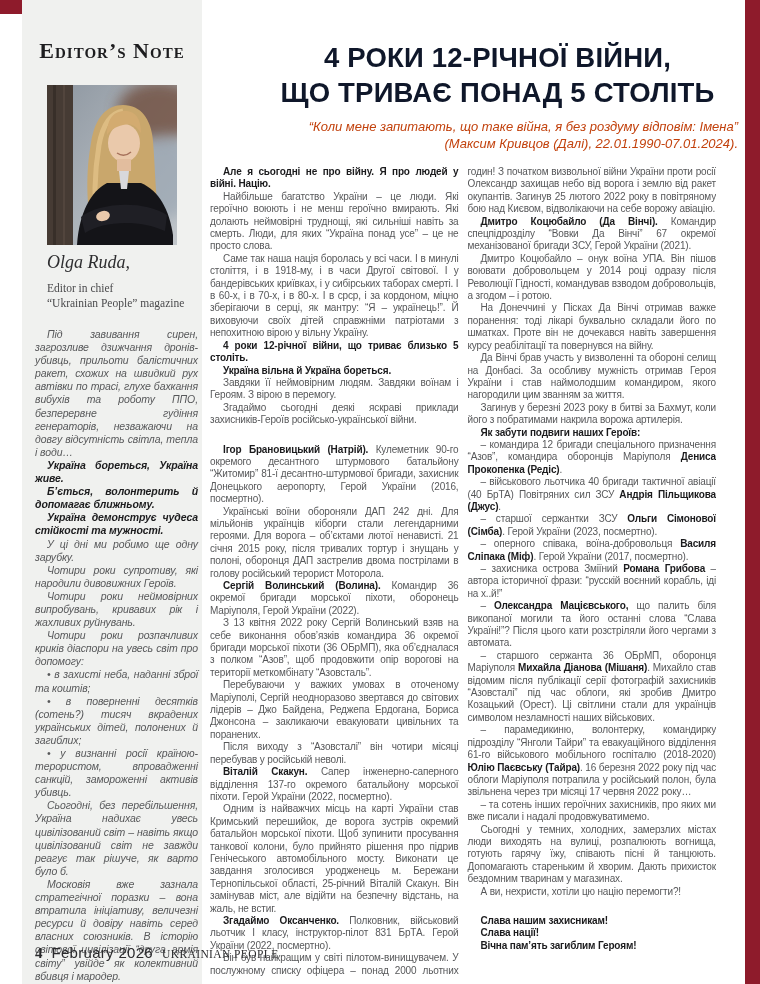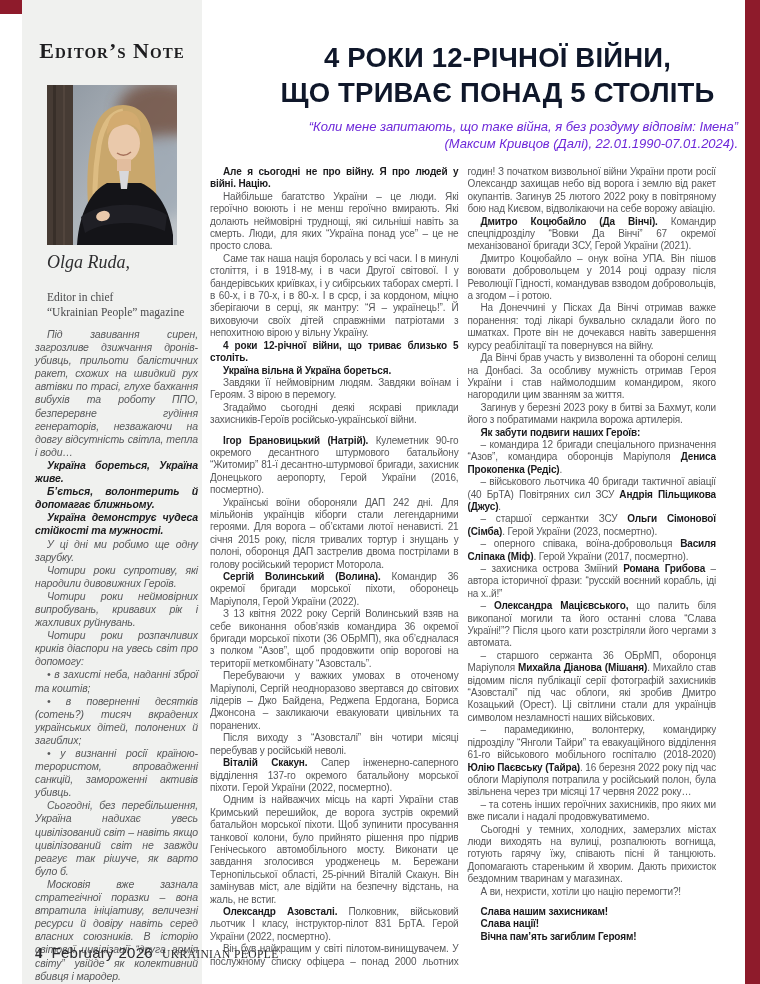--- a/index.html
+++ b/index.html
@@ -9,48 +9,48 @@
   .right-bar{position:absolute;right:0;top:0;width:15px;height:984px;background:#8e1b2b;}
 
   
   .sidebar{position:absolute;left:22px;top:0;width:180px;height:984px;background:#f0f1ef;}
   .sidebar-title{margin:0;position:absolute;left:0;right:0;top:38px;text-align:center;
         font-family:"Liberation Serif",serif;font-weight:bold;font-size:22px;
         font-variant:small-caps;letter-spacing:1px;color:#1d1d1f;}
   .photo{position:absolute;left:25px;top:85px;width:130px;height:160px;margin:0;}
   .byline{position:absolute;left:25px;top:252px;width:150px;}
   .byline .name{font-family:"Liberation Serif",serif;font-style:italic;font-size:18px;
-        color:#2e2e30;margin-bottom:17px;}
+        color:#2e2e30;margin-bottom:8px;}
   .byline .role,.byline .mag{font-family:"Liberation Serif",serif;font-size:11.5px;
         line-height:15px;color:#4a4a4c;}
   .sidebar-text{position:absolute;left:13px;right:4px;top:328px;
         font-size:10.5px;line-height:13.1px;letter-spacing:-0.1px;
         text-align:justify;color:#57585a;font-style:italic;}
   .sidebar-text p{margin:0;text-indent:12px;}
   .sidebar-text p.b{font-weight:bold;color:#1c1c1e;}
 
   
   .page-footer{position:absolute;left:35px;top:944px;display:flex;align-items:baseline;
         gap:9px;color:#2a2a2c;}
   .pagenum{font-family:"Liberation Serif",serif;font-weight:bold;font-size:15px;}
   .issue{font-size:15px;letter-spacing:.3px;}
   .magname{font-family:"Liberation Serif",serif;font-size:11.5px;letter-spacing:.4px;}
 
   
   .headline{position:absolute;left:250px;width:495px;top:40px;margin:0;text-align:center;
         color:#0f172a;font-size:27.5px;line-height:35px;font-weight:bold;letter-spacing:.2px;}
   .quote{position:absolute;right:22px;top:119px;text-align:right;font-style:italic;
-        font-size:13px;line-height:16.5px;color:#6d28d9;}
+        font-size:13px;line-height:16.5px;color:#c2410c;}
   .columns{position:absolute;left:210px;top:166px;width:506px;height:812px;
         column-count:2;column-gap:9px;column-fill:auto;overflow:hidden;
         font-size:10px;line-height:12.4px;letter-spacing:-0.15px;
         text-align:justify;color:#57585a;}
   .columns p{margin:0;text-indent:13px;}
   .columns p.b{font-weight:bold;color:#1b1b1d;}
-  .columns p.gap{margin-top:8px;}
+  .columns p.gap{margin-top:17px;}
   .columns b{font-weight:bold;color:#1b1b1d;font-style:normal;}
 </style>
 </head>
 <body>
 
 <div class="page">
   <div class="corner-mark"></div>
   <div class="right-bar"></div>
 
   <aside class="sidebar">
@@ -134,21 +134,21 @@
         <p><span>Завдяки її неймовірним людям. Завдяки воїнам і Героям. З вірою в перемогу.</span></p>
         <p><span>Згадаймо сьогодні деякі яскраві приклади захисників-Героїв російсько-української війни.</span></p>
         <p class="gap"><b>Ігор Брановицький (Натрій).</b><span> Кулеметник 90-го окремого десантного штурмового батальйону “Житомир” 81-ї десантно-штурмової бригади, захисник Донецького аеропорту, Герой України (2016, посмертно).</span></p>
         <p><span>Українські воїни обороняли ДАП 242 дні. Для мільйонів українців кіборги стали легендарними героями. Для ворога – об’єктами лютої ненависті. 21 січня 2015 року, після тривалих тортур і знущань у полоні, оборонця ДАП застрелив двома пострілами в голову російський терорист Моторола.</span></p>
         <p><b>Сергій Волинський (Волина).</b><span> Командир 36 окремої бригади морської піхоти, оборонець Маріуполя, Герой України (2022).</span></p>
         <p><span>З 13 квітня 2022 року Сергій Волинський взяв на себе виконання обов’язків командира 36 окремої бригади морської піхоти (36 ОБрМП), яка об’єдналася з полком “Азов”, щоб продовжити опір ворогові на території меткомбінату “Азовсталь”.</span></p>
         <p><span>Перебуваючи у важких умовах в оточеному Маріуполі, Сергій неодноразово звертався до світових лідерів – Джо Байдена, Реджепа Ердогана, Бориса Джонсона – закликаючи евакуювати цивільних та поранених.</span></p>
         <p><span>Після виходу з “Азовсталі” він чотири місяці перебував у російській неволі.</span></p>
         <p><b>Віталій Скакун.</b><span> Сапер інженерно-саперного відділення 137-го окремого батальйону морської піхоти. Герой України (2022, посмертно).</span></p>
         <p><span>Одним із найважчих місць на карті України став Кримський перешийок, де ворога зустрів окремий батальйон морської піхоти. Щоб зупинити просування танкової колони, було прийнято рішення про підрив Генічеського автомобільного мосту. Виконати це завдання зголосився уродженець м. Бережани Тернопільської області, 25-річний Віталій Скакун. Він замінував міст, але відійти на безпечну відстань, на жаль, не встиг.</span></p>
-        <p><b>Олександр Азовсталі.</b><span> Полковник, військовий льотчик І класу, інструктор-пілот 831 БрТА. Герой України (2022, посмертно).</span></p>
+        <p><b>Згадаймо Оксанченко.</b><span> Полковник, військовий льотчик І класу, інструктор-пілот 831 БрТА. Герой України (2022, посмертно).</span></p>
         <p><span>Він був найкращим у світі пілотом-винищувачем. У послужному списку офіцера – понад 2000 льотних годин! З початком визвольної війни України проти росії Олександр захищав небо від ворога і землю від ракет окупантів. Загинув 25 лютого 2022 року в повітряному бою над Києвом, відволікаючи на себе ворожу авіацію.</span></p>
         <p><b>Дмитро Коцюбайло (Да Вінчі).</b><span> Командир спецпідрозділу “Вовки Да Вінчі” 67 окремої механізованої бригади ЗСУ, Герой України (2021).</span></p>
         <p><span>Дмитро Коцюбайло – онук воїна УПА. Він пішов воювати добровольцем у 2014 році одразу після Революції Гідності, командував взводом добровольців, а згодом – і ротою.</span></p>
         <p><span>На Донеччині у Пісках Да Вінчі отримав важке поранення: тоді лікарі буквально складали його по шматках. Проте він не дочекався навіть завершення курсу реабілітації та повернувся на війну.</span></p>
         <p><span>Да Вінчі брав участь у визволенні та обороні селищ на Донбасі. За особливу мужність отримав Героя України і став наймолодшим командиром, якого нагородили цим званням за життя.</span></p>
         <p><span>Загинув у березні 2023 року в битві за Бахмут, коли його з побратимами накрила ворожа артилерія.</span></p>
         <p class="b"><b>Як забути подвиги наших Героїв:</b></p>
         <p><span>– командира 12 бригади спеціального призначення “Азов”, командира оборонців Маріуполя </span><b>Дениса Прокопенка (Редіс)</b><span>.</span></p>
         <p><span>– військового льотчика 40 бригади тактичної авіації (40 БрТА) Повітряних сил ЗСУ </span><b>Андрія Пільщикова (Джус)</b><span>.</span></p>
         <p><span>– старшої сержантки ЗСУ </span><b>Ольги Сімонової (Сімба)</b><span>. Герой України (2023, посмертно).</span></p>

